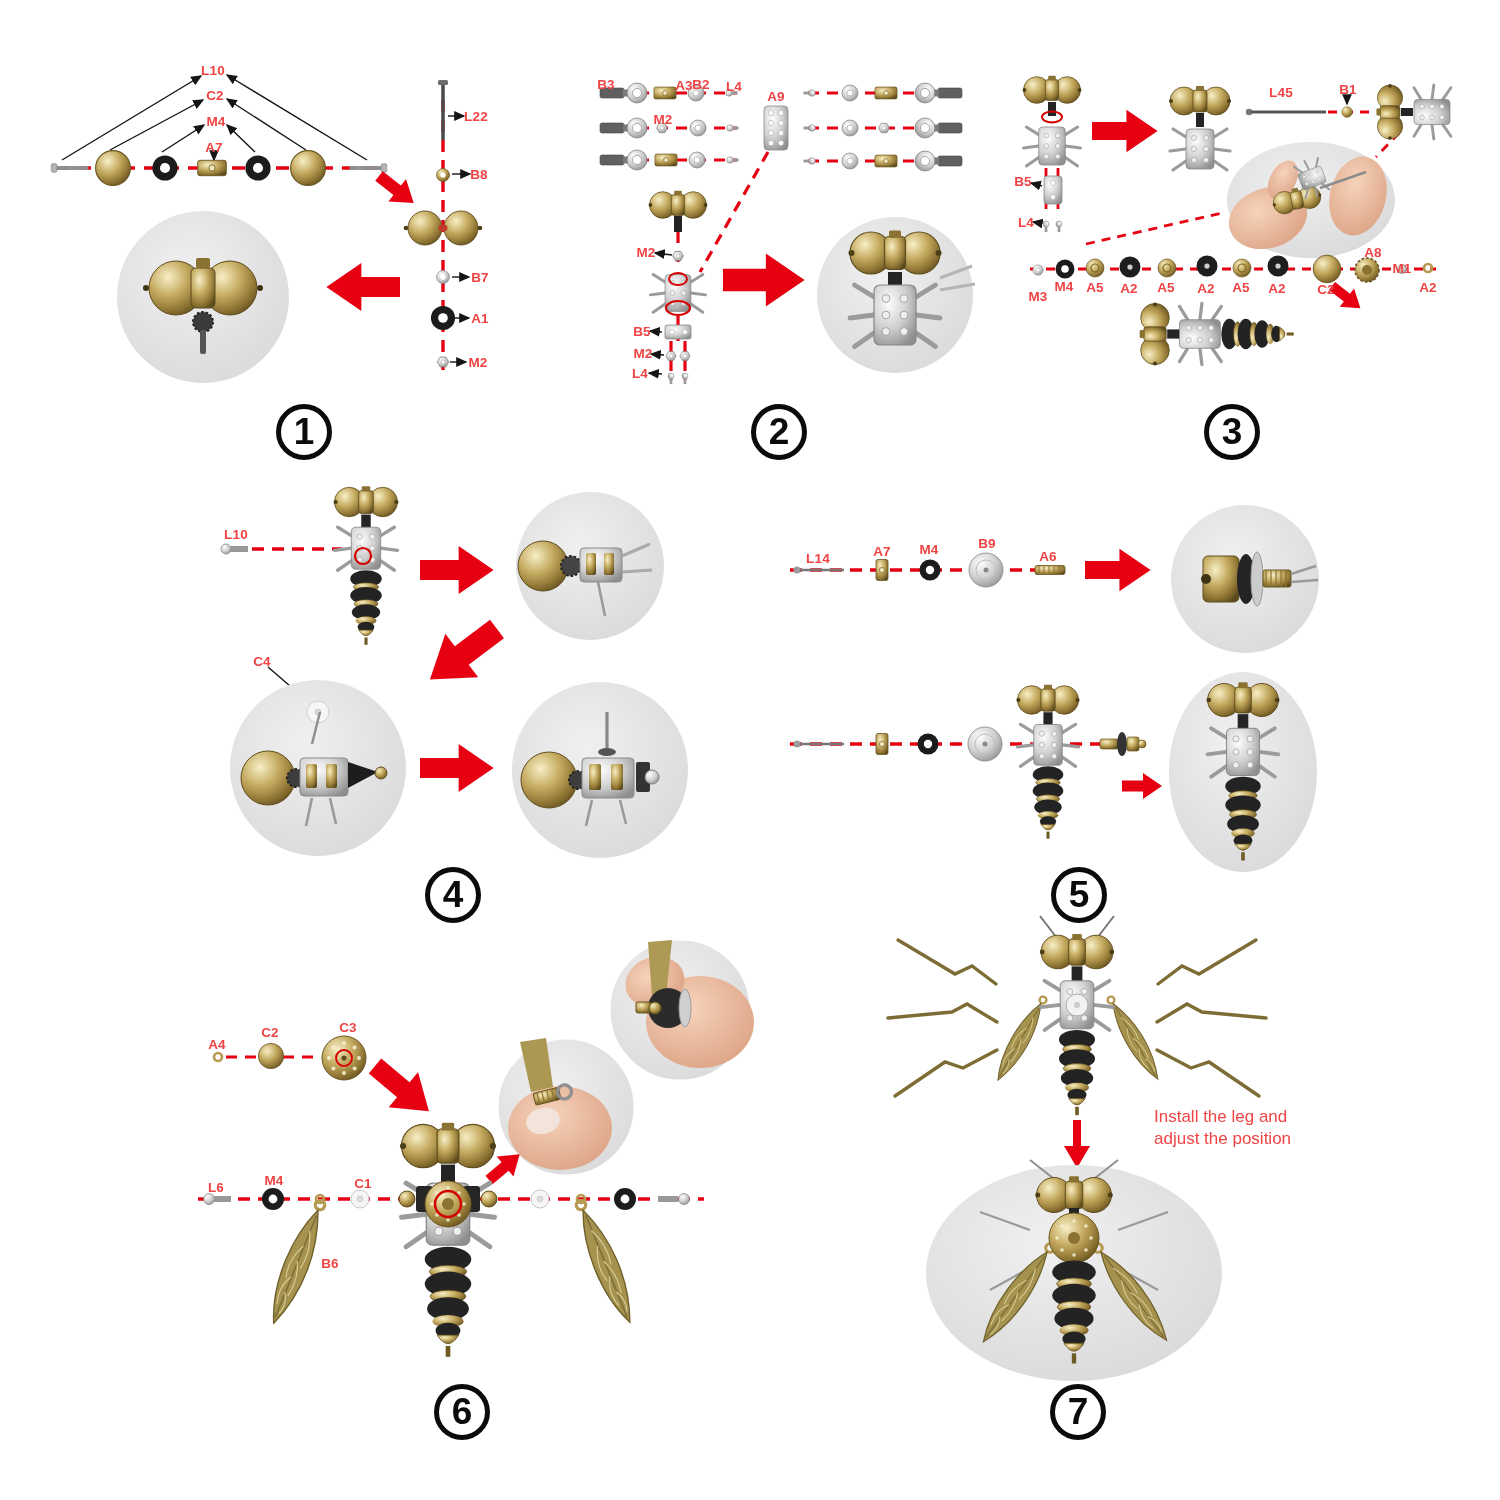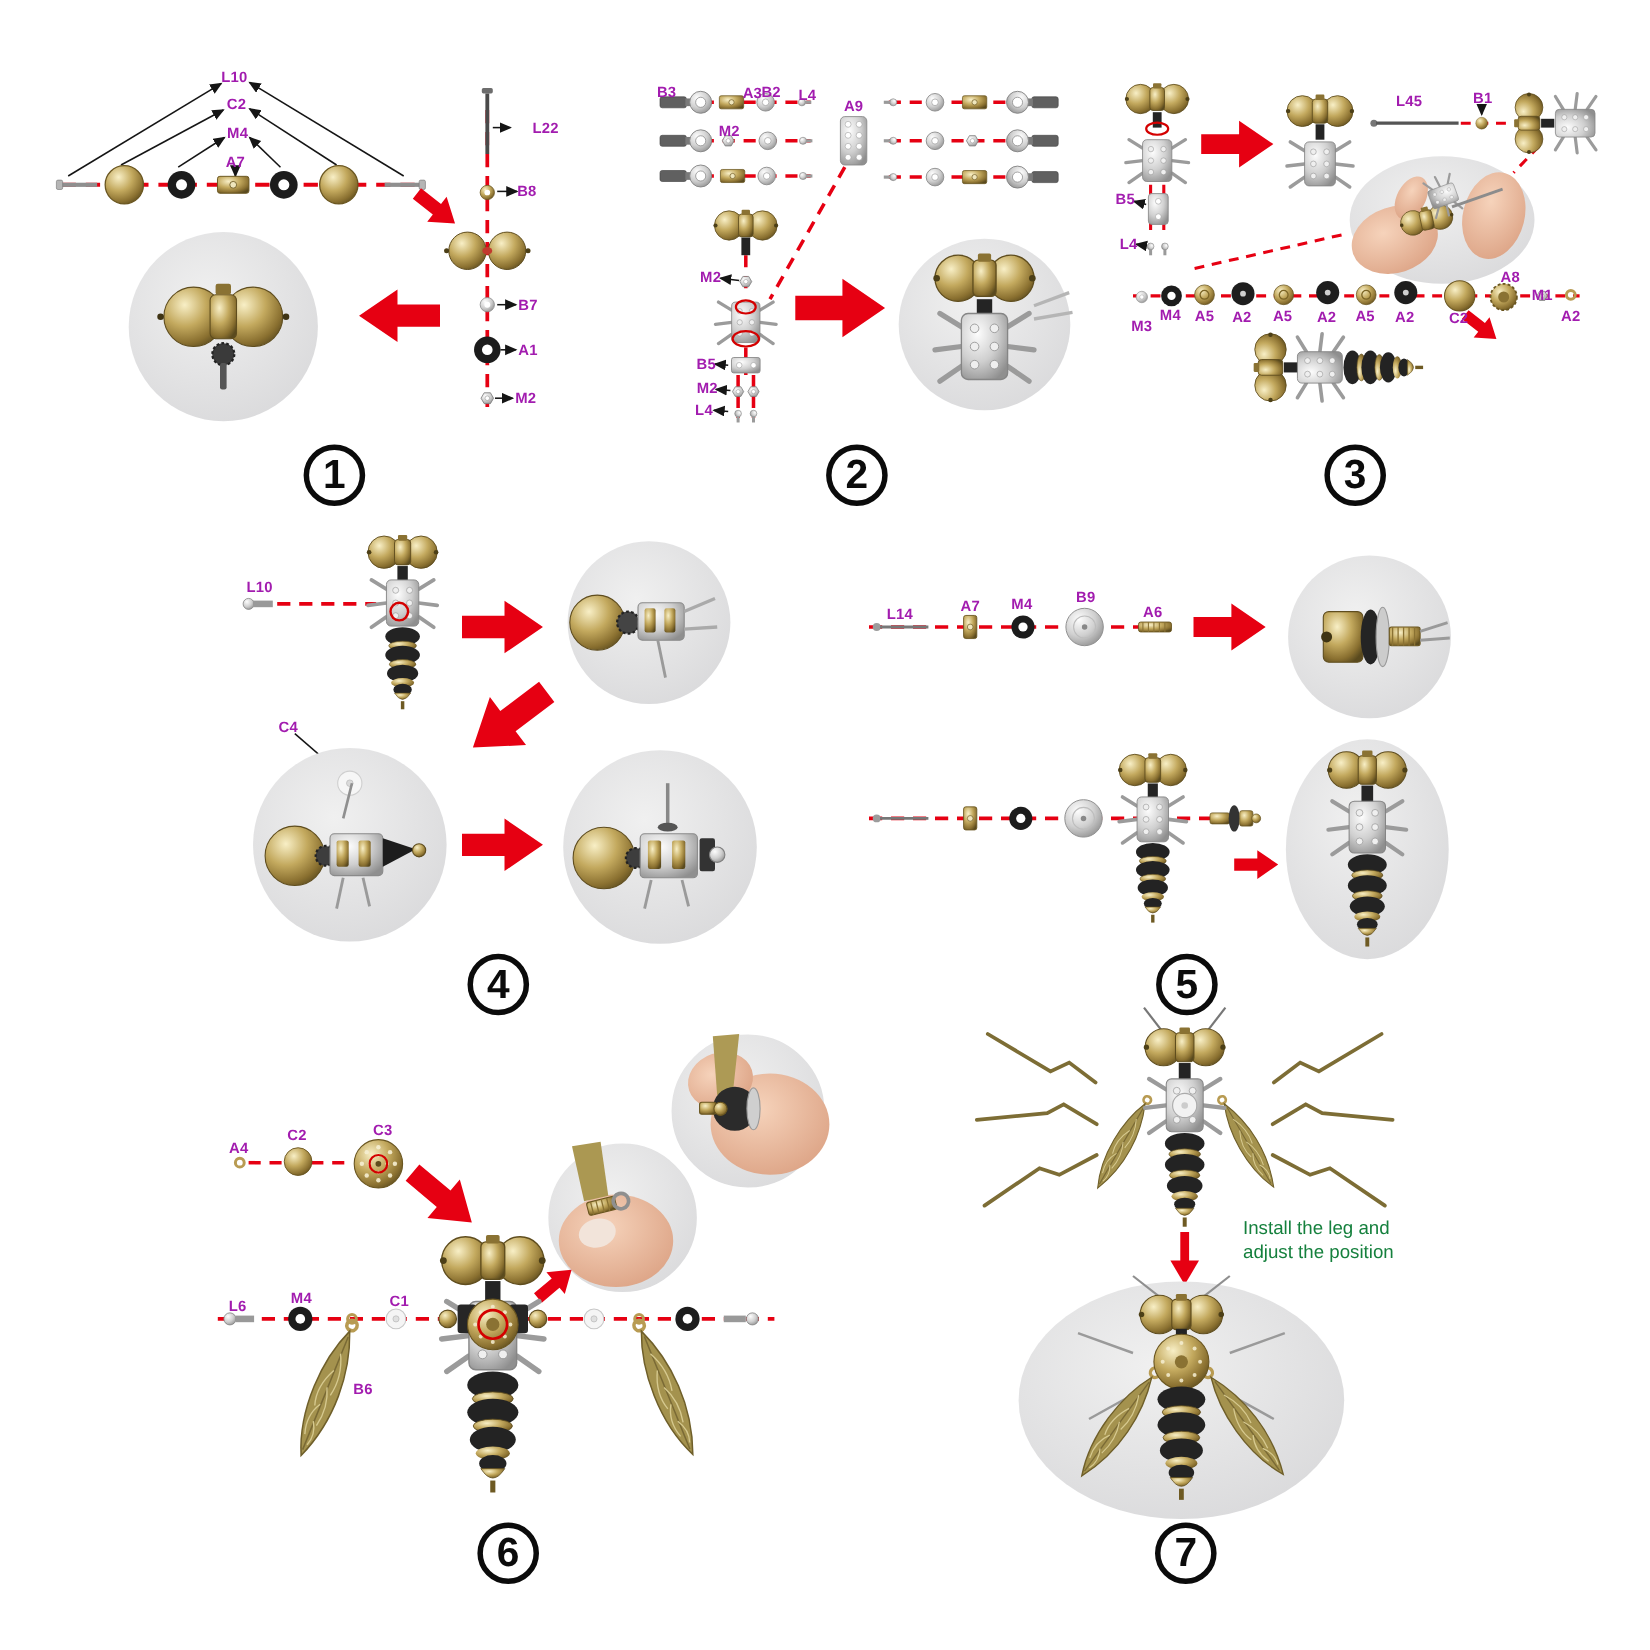--- a/index.html
+++ b/index.html
@@ -1,25 +1,25 @@
 <!DOCTYPE html>
 <html><head>
 <meta charset="utf-8">
 <style>
   html,body{margin:0;padding:0;background:#ffffff;}
   #canvas{position:relative;width:1500px;height:1500px;background:#ffffff;overflow:hidden;
           font-family:"Liberation Sans",sans-serif;}
   #dwg{position:absolute;left:0;top:0;}
   .lbl{position:absolute;transform:translate(-50%,-50%);font:700 13.5px "Liberation Sans",sans-serif;
-       color:#a21caf;letter-spacing:.2px;white-space:nowrap;}
+       color:#ef4444;letter-spacing:.2px;white-space:nowrap;}
   .stepnum{position:absolute;transform:translate(-50%,-50%);width:46px;height:46px;
        border:5px solid #0b0b0b;border-radius:50%;display:flex;align-items:center;justify-content:center;
        font:600 37px "Liberation Sans",sans-serif;color:#0b0b0b;background:#fff;}
   .note{position:absolute;font:500 15.5px/1.28 "Liberation Sans",sans-serif;color:#e6332a;}
-  .caption{position:absolute;font:400 17px/1.3 "Liberation Sans",sans-serif;color:#15803d;}
+  .caption{position:absolute;font:400 17px/1.3 "Liberation Sans",sans-serif;color:#ef4444;margin-left:24px;}
 </style>
 </head>
 <body>
 
 <div id="canvas">
 
 <svg id="dwg" width="1500" height="1500" viewBox="0 0 1500 1500" xmlns="http://www.w3.org/2000/svg">
 <defs>
   <radialGradient id="gBrass" cx="35%" cy="30%" r="80%">
     <stop offset="0" stop-color="#f8efc6"></stop>
@@ -609,21 +609,21 @@
     <circle cx="1074" cy="1238" r="6" fill="#8a7233"></circle>
     <use href="#abdomenOnly" transform="translate(1074,1262) scale(1.45)"></use>
   </g>
 </g>
 </svg>
 
 <div class="lbl" style="left:213px;top:70px">L10</div>
 <div class="lbl" style="left:215px;top:95px">C2</div>
 <div class="lbl" style="left:216px;top:121px">M4</div>
 <div class="lbl" style="left:214px;top:147px">A7</div>
-<div class="lbl" style="left:496px;top:116px">L22</div>
+<div class="lbl" style="left:476px;top:116px">L22</div>
 <div class="lbl" style="left:479px;top:174px">B8</div>
 <div class="lbl" style="left:480px;top:277px">B7</div>
 <div class="lbl" style="left:480px;top:318px">A1</div>
 <div class="lbl" style="left:478px;top:362px">M2</div>
 
 <div class="lbl" style="left:606px;top:84px">B3</div>
 <div class="lbl" style="left:684px;top:85px">A3</div>
 <div class="lbl" style="left:701px;top:84px">B2</div>
 <div class="lbl" style="left:734px;top:86px">L4</div>
 <div class="lbl" style="left:663px;top:119px">M2</div>

